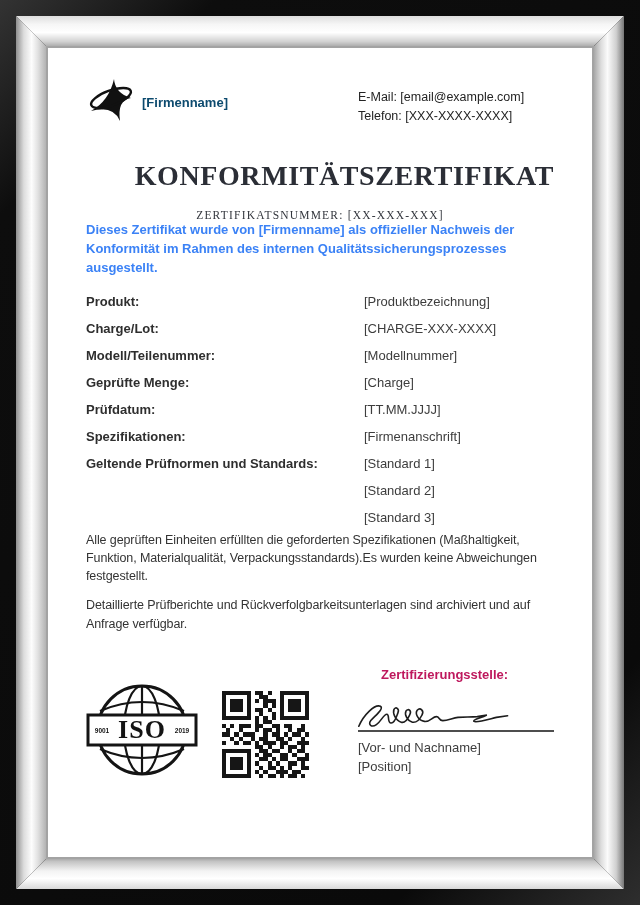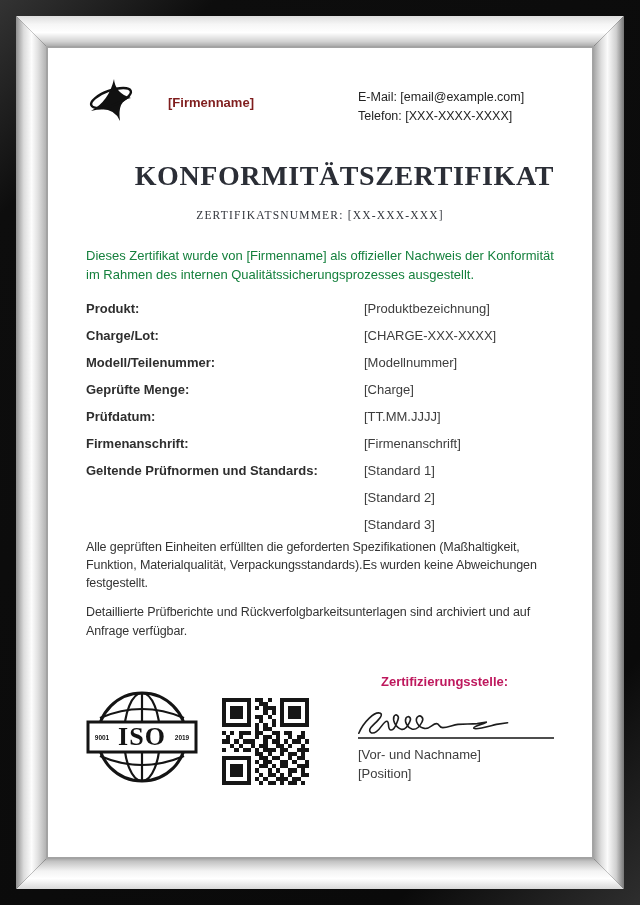--- a/index.html
+++ b/index.html
@@ -24,32 +24,32 @@
   .s-right  { right:0; top:0; bottom:0; width:30px;
               background:linear-gradient(to left,#767676 0%,#cfcfcf 26%,#fbfbfb 55%,#dddddd 76%,#a8a8a8 100%);
               clip-path:polygon(0 30px,100% 0,100% 100%,0 calc(100% - 30px)); }
 
   .doc { position:absolute; inset:46px; background:#ffffff; border:2px solid #a3a3a3;
          padding:30px 38px 0 38px; color:#3a3a3a; overflow:hidden; }
 
   
   .hdr { display:flex; justify-content:space-between; align-items:flex-start; }
   .brand { display:flex; align-items:center; gap:8px; }
-  .brand-name { font-weight:bold; font-size:13px; color:#7f1d1d;margin-left:26px; }
+  .brand-name { font-weight:bold; font-size:13px; color:#0c4a6e; }
   .contact { font-size:12.5px; color:#242424; line-height:1.5; padding-top:10px; width:196px; }
 
   
   .title-wrap { text-align:center; margin-top:34px; }
   .title { font-family:"Liberation Serif", serif; font-size:28px; font-weight:600;
            letter-spacing:0.6px; color:#2b2e36;text-align:right; }
   .certnum { font-family:"Liberation Serif", serif; font-size:11.5px; letter-spacing:1.2px;
              color:#33363d; margin-top:17px; }
 
-  .intro { margin-top:26px; font-size:13px; font-weight:normal; line-height:1.45;
-           color:#15803d; max-width:474px; }
+  .intro { font-size:13px; font-weight:bold; line-height:1.45;
+           color:#3b82f6; max-width:474px; }
 
   
   .details { margin-top:10px; }
   .detail-row { display:grid; grid-template-columns:278px 1fr; align-items:center; height:27px; font-size:13px; }
   .detail-row .lbl { font-weight:bold; color:#2e2e2e; }
   .detail-row .val { color:#3d3d3d; }
 
   .para { font-size:12.5px; line-height:1.46; letter-spacing:-0.1px;
           color:#333; max-width:478px; }
   .para + .para { margin-top:11px; }
@@ -116,21 +116,21 @@
       </div>
       <div class="detail-row">
         <span class="lbl">Geprüfte Menge:</span>
         <span class="val">[Charge]</span>
       </div>
       <div class="detail-row">
         <span class="lbl">Prüfdatum:</span>
         <span class="val">[TT.MM.JJJJ]</span>
       </div>
       <div class="detail-row">
-        <span class="lbl">Firmenanschrift:</span>
+        <span class="lbl">Spezifikationen:</span>
         <span class="val">[Firmenanschrift]</span>
       </div>
       <div class="detail-row">
         <span class="lbl">Geltende Prüfnormen und Standards:</span>
         <span class="val">[Standard 1]</span>
       </div>
       <div class="detail-row">
         <span class="lbl"></span>
         <span class="val">[Standard 2]</span>
       </div>

